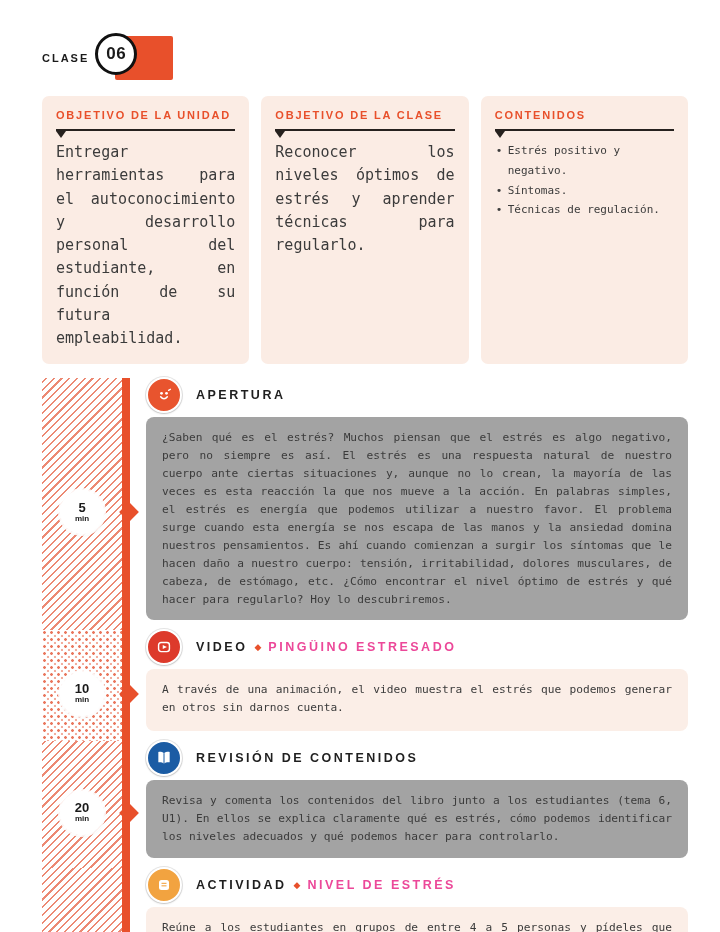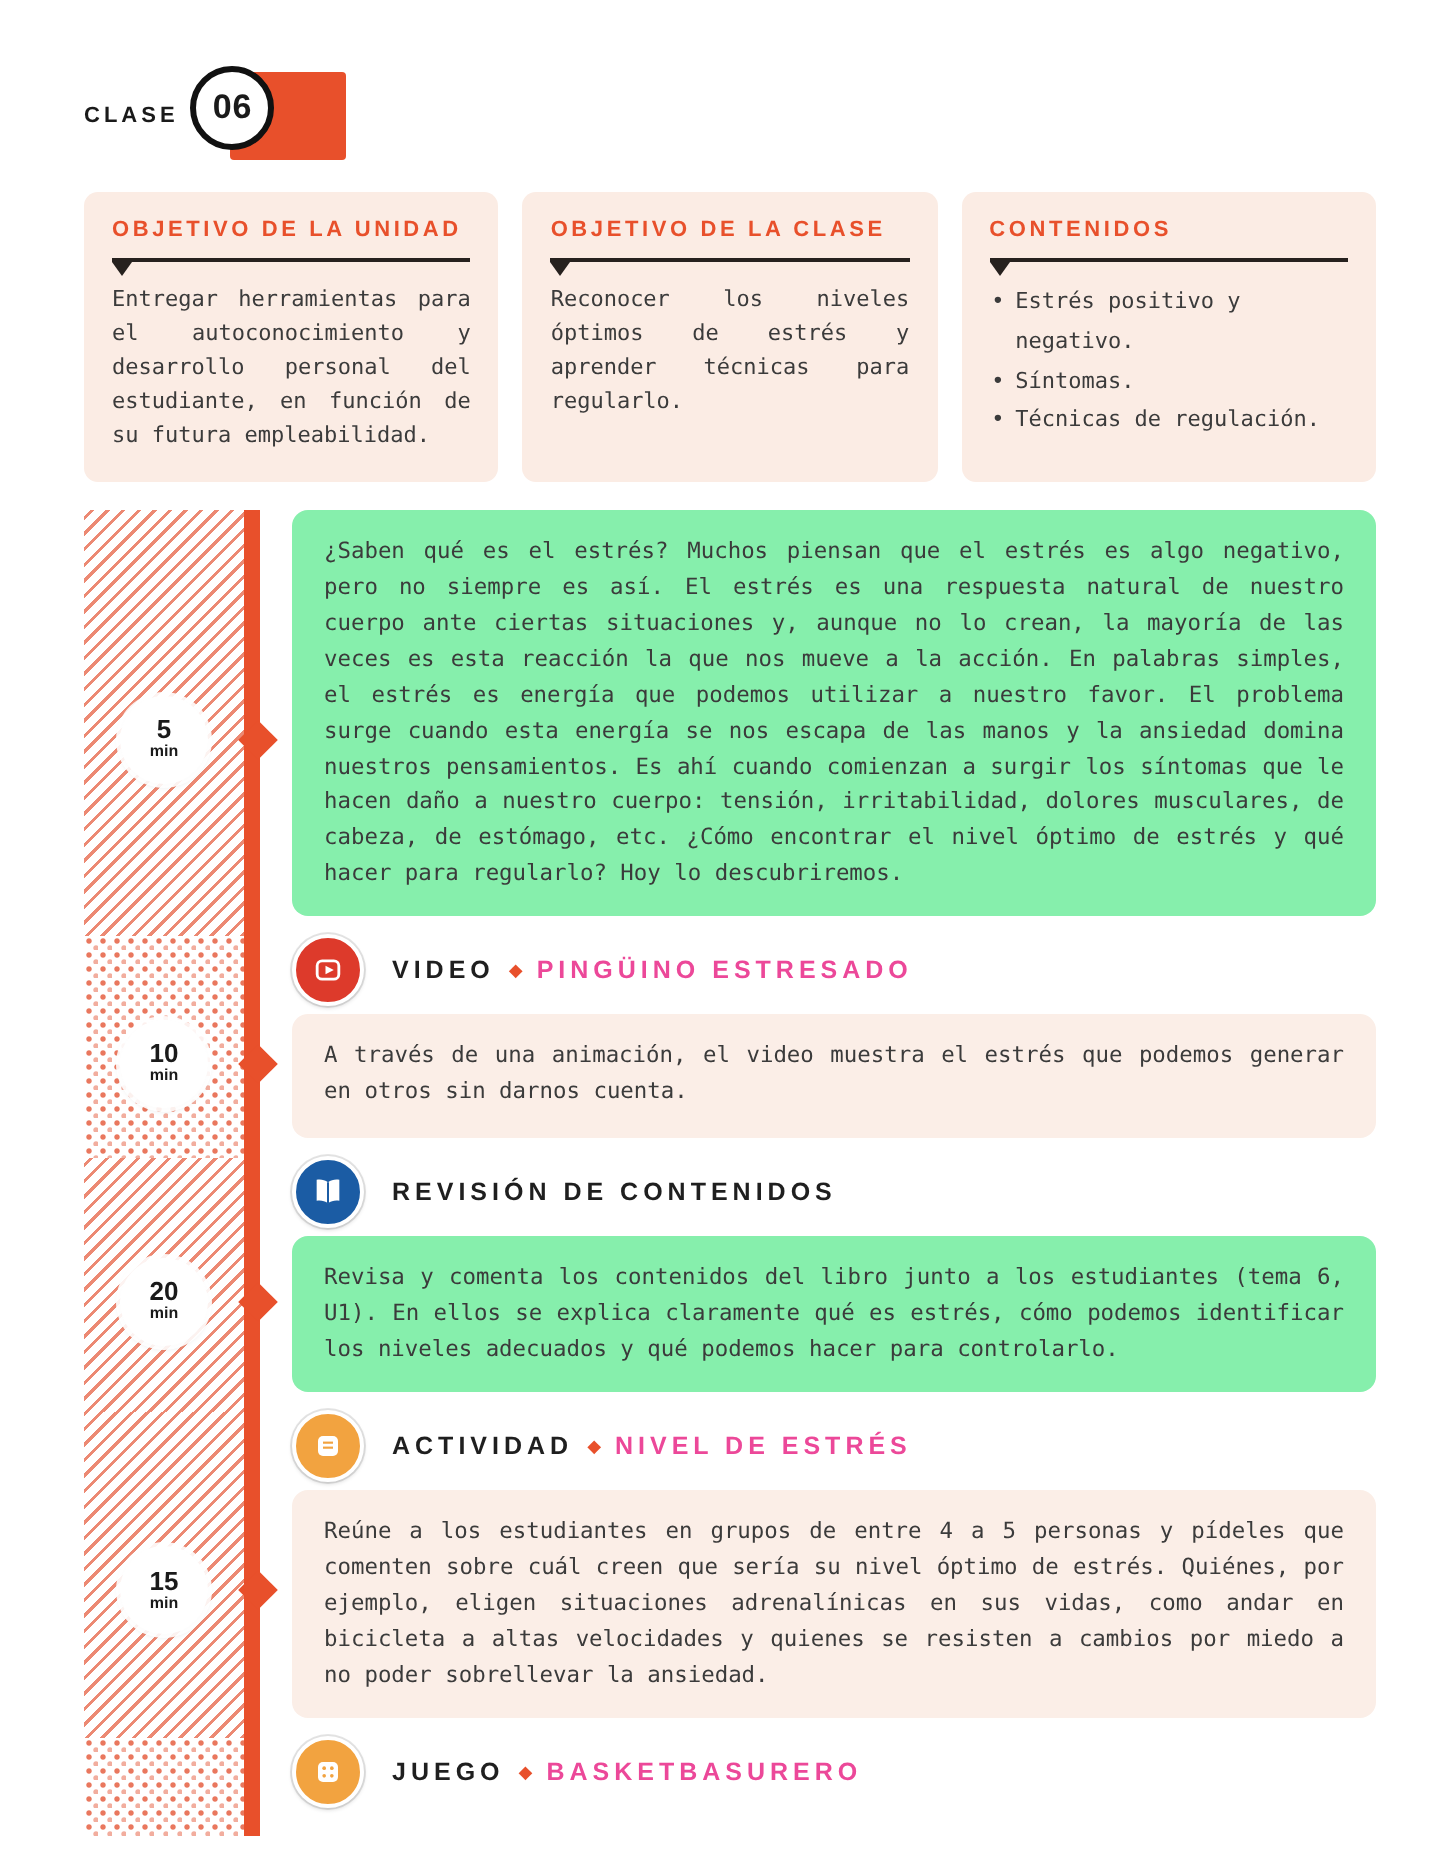--- a/index.html
+++ b/index.html
@@ -15,21 +15,21 @@
   .clase-label{font-size:11px;font-weight:bold;letter-spacing:2px;margin-right:26px;}
   .clase-badge{position:relative;width:58px;height:44px;background:#e8502b;border-radius:2px;}
   .clase-circle{position:absolute;left:-20px;top:-3px;width:36px;height:36px;background:#fff;border:3px solid #111;border-radius:50%;display:flex;align-items:center;justify-content:center;font-size:17px;font-weight:bold;letter-spacing:0.5px;}
 
   
   .cols{display:flex;gap:12px;margin-top:16px;}
   .col{flex:1;background:#fbece4;border-radius:7px;padding:13px 14px 14px;min-height:118px;}
   .col-head{color:#e8502b;font-size:11px;font-weight:bold;letter-spacing:1.8px;}
   .col-rule{position:relative;border-top:2px solid #26211e;margin:8px 0 10px;}
   .col-rule::before{content:"";position:absolute;left:0;top:0;border-left:5px solid transparent;border-right:5px solid transparent;border-top:7px solid #26211e;}
-  .col-body{font-family:"DejaVu Sans Mono",monospace;font-size:11px;line-height:1.55;color:#3b3b3b;text-align:justify;}
+  .col-body{font-family:"DejaVu Sans Mono",monospace;font-size:15px;line-height:1.55;color:#3b3b3b;text-align:justify;}
   .col ul{margin:0;padding-left:13px;}
   .col li{font-family:"DejaVu Sans Mono",monospace;font-size:11px;line-height:1.8;color:#3b3b3b;list-style:none;position:relative;}
   .col li::before{content:"\2022";position:absolute;left:-12px;color:#3b3b3b;}
 
   
   .timeline{margin-top:14px;}
   .row{display:flex;}
   .tl{width:88px;flex:0 0 88px;position:relative;}
   .tl::after{content:"";position:absolute;right:0;top:0;bottom:0;width:8px;background:#e8502b;}
   .tl--diag{background:
@@ -44,21 +44,21 @@
   .tl-arrow{position:absolute;right:-6px;width:14px;height:14px;background:#e8502b;transform:rotate(45deg) ;z-index:1;top:50%;margin-top:1px;}
 
   .content{flex:1;padding:0 0 10px 16px;}
   .act-head{display:flex;align-items:center;height:34px;margin-bottom:5px;}
   .act-icon{width:32px;height:32px;border-radius:50%;display:flex;align-items:center;justify-content:center;margin-right:14px;border:2px solid #fff;box-shadow:0 0 0 1px rgba(0,0,0,.10),0 1px 2px rgba(0,0,0,.15);flex:0 0 32px;}
   .ic-orange{background:#e8542e;} .ic-red{background:#dd3a2b;} .ic-blue{background:#1b5ca4;} .ic-amber{background:#f2a340;}
   .act-title{font-size:12.5px;font-weight:bold;letter-spacing:2.5px;color:#1f1f1f;}
   .act-sep{color:#e8502b;font-size:9px;margin:0 7px;}
   .act-sub{font-size:12.5px;font-weight:bold;letter-spacing:2.5px;color:#ec4899;}
   .act-box{border-radius:8px;padding:12px 16px;}
-  .box-dark{background:#86efac;}
+  .box-dark{background:#a3a3a3;}
   .box-light{background:#fbeee7;}
   .act-box p{margin:0;font-family:"DejaVu Sans Mono",monospace;font-size:11.2px;line-height:1.6;color:#3b3b3b;text-align:justify;}
   .mh116{min-height:110px;} .mh52{min-height:38px;} .mh56{min-height:44px;} .mh74{min-height:62px;}
 </style>
 </head>
 <body>
 
 <div class="page">
 
   <div class="hdr">
@@ -96,20 +96,31 @@
 
     <div class="row">
       <div class="tl tl--diag">
         <div class="time-circle">
           <span class="time-num">5</span>
           <span class="time-unit">min</span>
         </div>
         <div class="tl-arrow"></div>
       </div>
       <div class="content">
+        <div class="act-head">
+          <span class="act-icon ic-orange">
+            <svg width="20" height="20" viewBox="0 0 24 24">
+                <circle cx="9" cy="10" r="1.7" fill="#fff"></circle>
+                <circle cx="15" cy="10" r="1.7" fill="#fff"></circle>
+                <path d="M8 14.2c1.3 1.6 2.7 2.4 4 2.4s2.7-.8 4-2.4" stroke="#fff" stroke-width="1.8" fill="none" stroke-linecap="round"></path>
+                <path d="M17.5 6.5l2.2-1.4" stroke="#fff" stroke-width="1.6" stroke-linecap="round"></path>
+              </svg>
+          </span>
+          <span class="act-title">APERTURA</span>
+        </div>
         <div class="act-box box-dark mh116">
           <p>¿Saben qué es el estrés? Muchos piensan que el estrés es algo negativo, pero no siempre es así. El estrés es una respuesta natural de nuestro cuerpo ante ciertas situaciones y, aunque no lo crean, la mayoría de las veces es esta reacción la que nos mueve a la acción. En palabras simples, el estrés es energía que podemos utilizar a nuestro favor. El problema surge cuando esta energía se nos escapa de las manos y la ansiedad domina nuestros pensamientos. Es ahí cuando comienzan a surgir los síntomas que le hacen daño a nuestro cuerpo: tensión, irritabilidad, dolores musculares, de cabeza, de estómago, etc. ¿Cómo encontrar el nivel óptimo de estrés y qué hacer para regularlo? Hoy lo descubriremos.</p>
         </div>
       </div>
     </div>
 
     <div class="row">
       <div class="tl tl--dots">
         <div class="time-circle">
           <span class="time-num">10</span>

